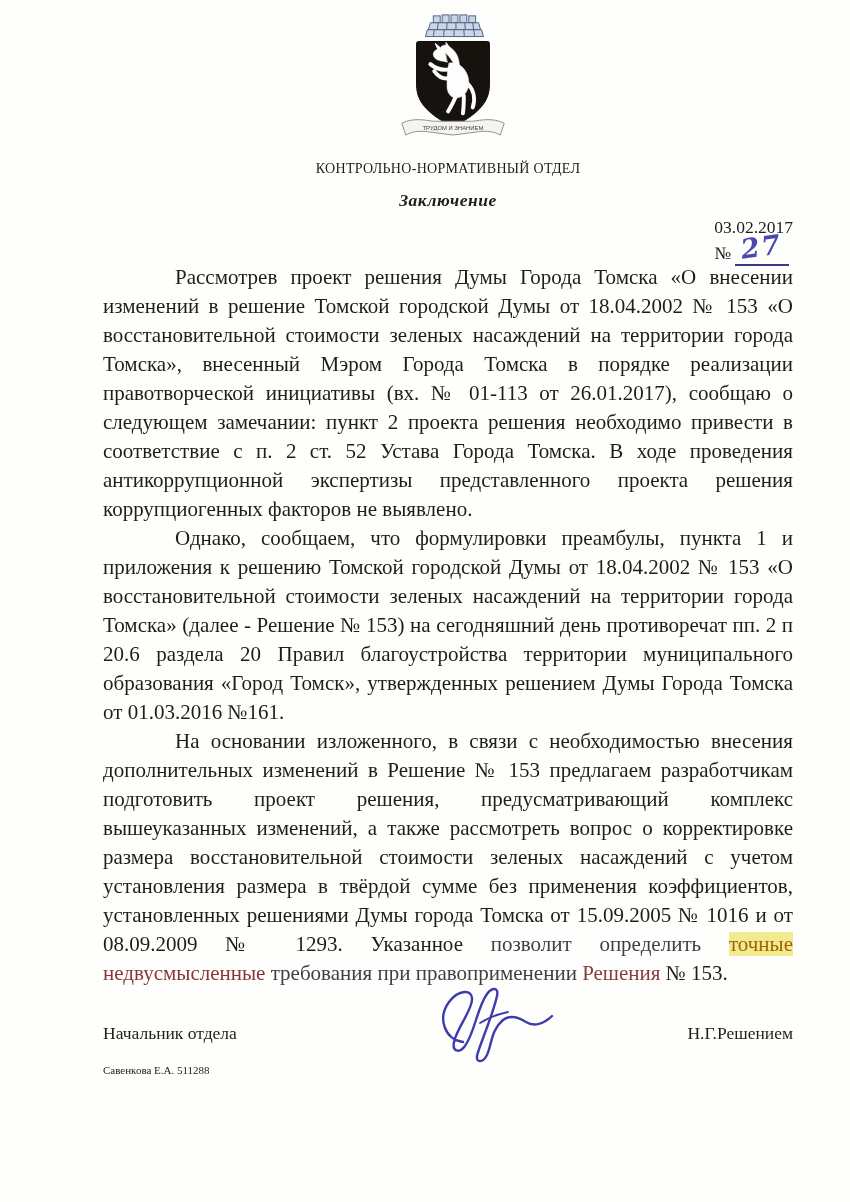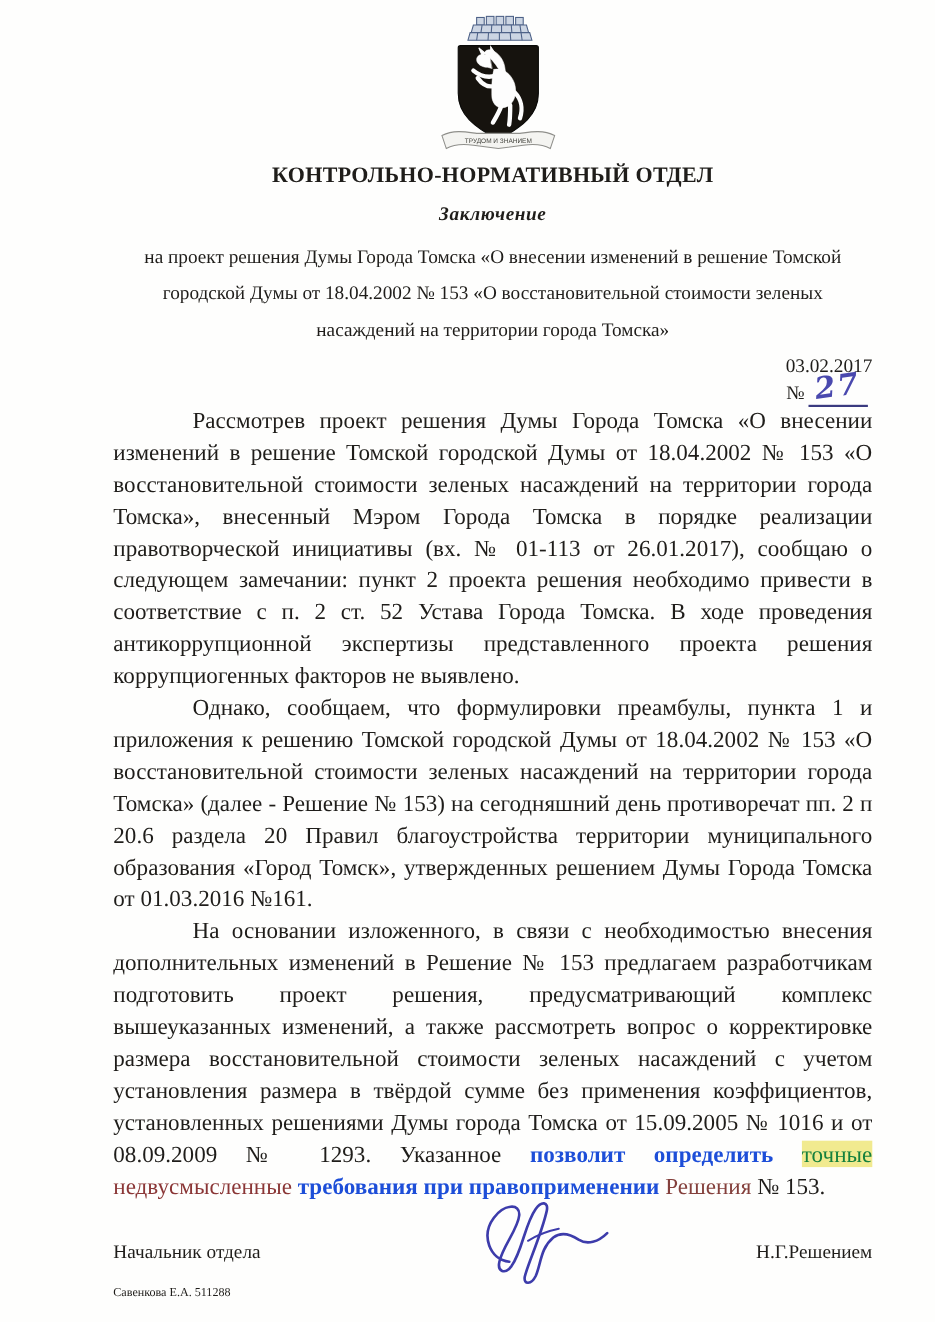--- a/index.html
+++ b/index.html
@@ -17,22 +17,22 @@
   
   .crest-wrap { text-align:center; padding-top:8px; height:132px; }
   .crest-svg { position:relative; left:28px; }
 
   
   .org-name {
     margin-top:2px; text-align:center;
     font-size:20.5px; font-weight:bold; letter-spacing:0.4px;
   }
   .dept-name {
-    margin-top:8px; text-align:center;
-    font-size:20px; font-weight:bold; letter-spacing:0.3px;
+    margin-top:21px; text-align:center;
+    font-size:14px; font-weight:normal; letter-spacing:0.3px;
   }
   .doc-title {
     margin-top:13px; text-align:center;
     font-size:17.5px; font-weight:bold; letter-spacing:0.5px;font-style:italic;
   }
 
   
   .subject {
     margin-top:12px; text-align:center;
     font-size:17.5px; line-height:33px;
@@ -64,23 +64,23 @@
     letter-spacing:2px;
   }
 
   
   .body-text {
     margin-top:14px;
     font-size:21px; line-height:29px;
     text-align:justify;
   }
   .body-text p { margin:0; text-indent:72px; }
-  .hl-yellow { background:#f1ea8f; color:#15803d; }
+  .hl-yellow { background:#f1ea8f; color:#a16207; }
   .hl-red   { color:#8a3636; }
-  .hl-green { color:#1d4ed8;font-weight:bold; }
+  .hl-green { color:#404040; }
   .tail-red { color:#84403c; }
 
   
   .sig-row {
     position:relative;
     margin-top:16px; height:58px;
     display:flex; justify-content:space-between; align-items:center;
     font-size:17.5px;
   }
   .signature-svg { position:absolute; left:322px; top:-26px; pointer-events:none; }
@@ -126,21 +126,20 @@
         <path d="M8 117 C20 111 32 114 40 115 L80 115 C88 114 100 111 112 117 L108 129 C99 124 90 125 83 126 L60 129 L37 126 C30 125 21 124 12 129 Z" fill="#f4f4f1" stroke="#8f8f8b" stroke-width="1"></path>
         <text x="60" y="124" text-anchor="middle" font-size="6" font-family="Liberation Sans, sans-serif" fill="#45453f">ТРУДОМ И ЗНАНИЕМ</text>
       </g>
     </svg>
   </div>
 
   <div class="content">
     <div class="dept-name">КОНТРОЛЬНО-НОРМАТИВНЫЙ ОТДЕЛ</div>
     <div class="doc-title">Заключение</div>
 
-    <div class="subject">на проект решения Думы Города Томска «О внесении изменений в решение Томской городской Думы от 18.04.2002 № 153 «О восстановительной стоимости зеленых насаждений на территории города Томска»</div>
 
     <div class="meta-row">
       <span class="doc-date">03.02.2017</span>
       <span class="num-group">
         <span class="num-label">№</span>
         <span class="num-hand-wrap">
           <span class="hand-number">27</span>
         </span>
       </span>
     </div>

